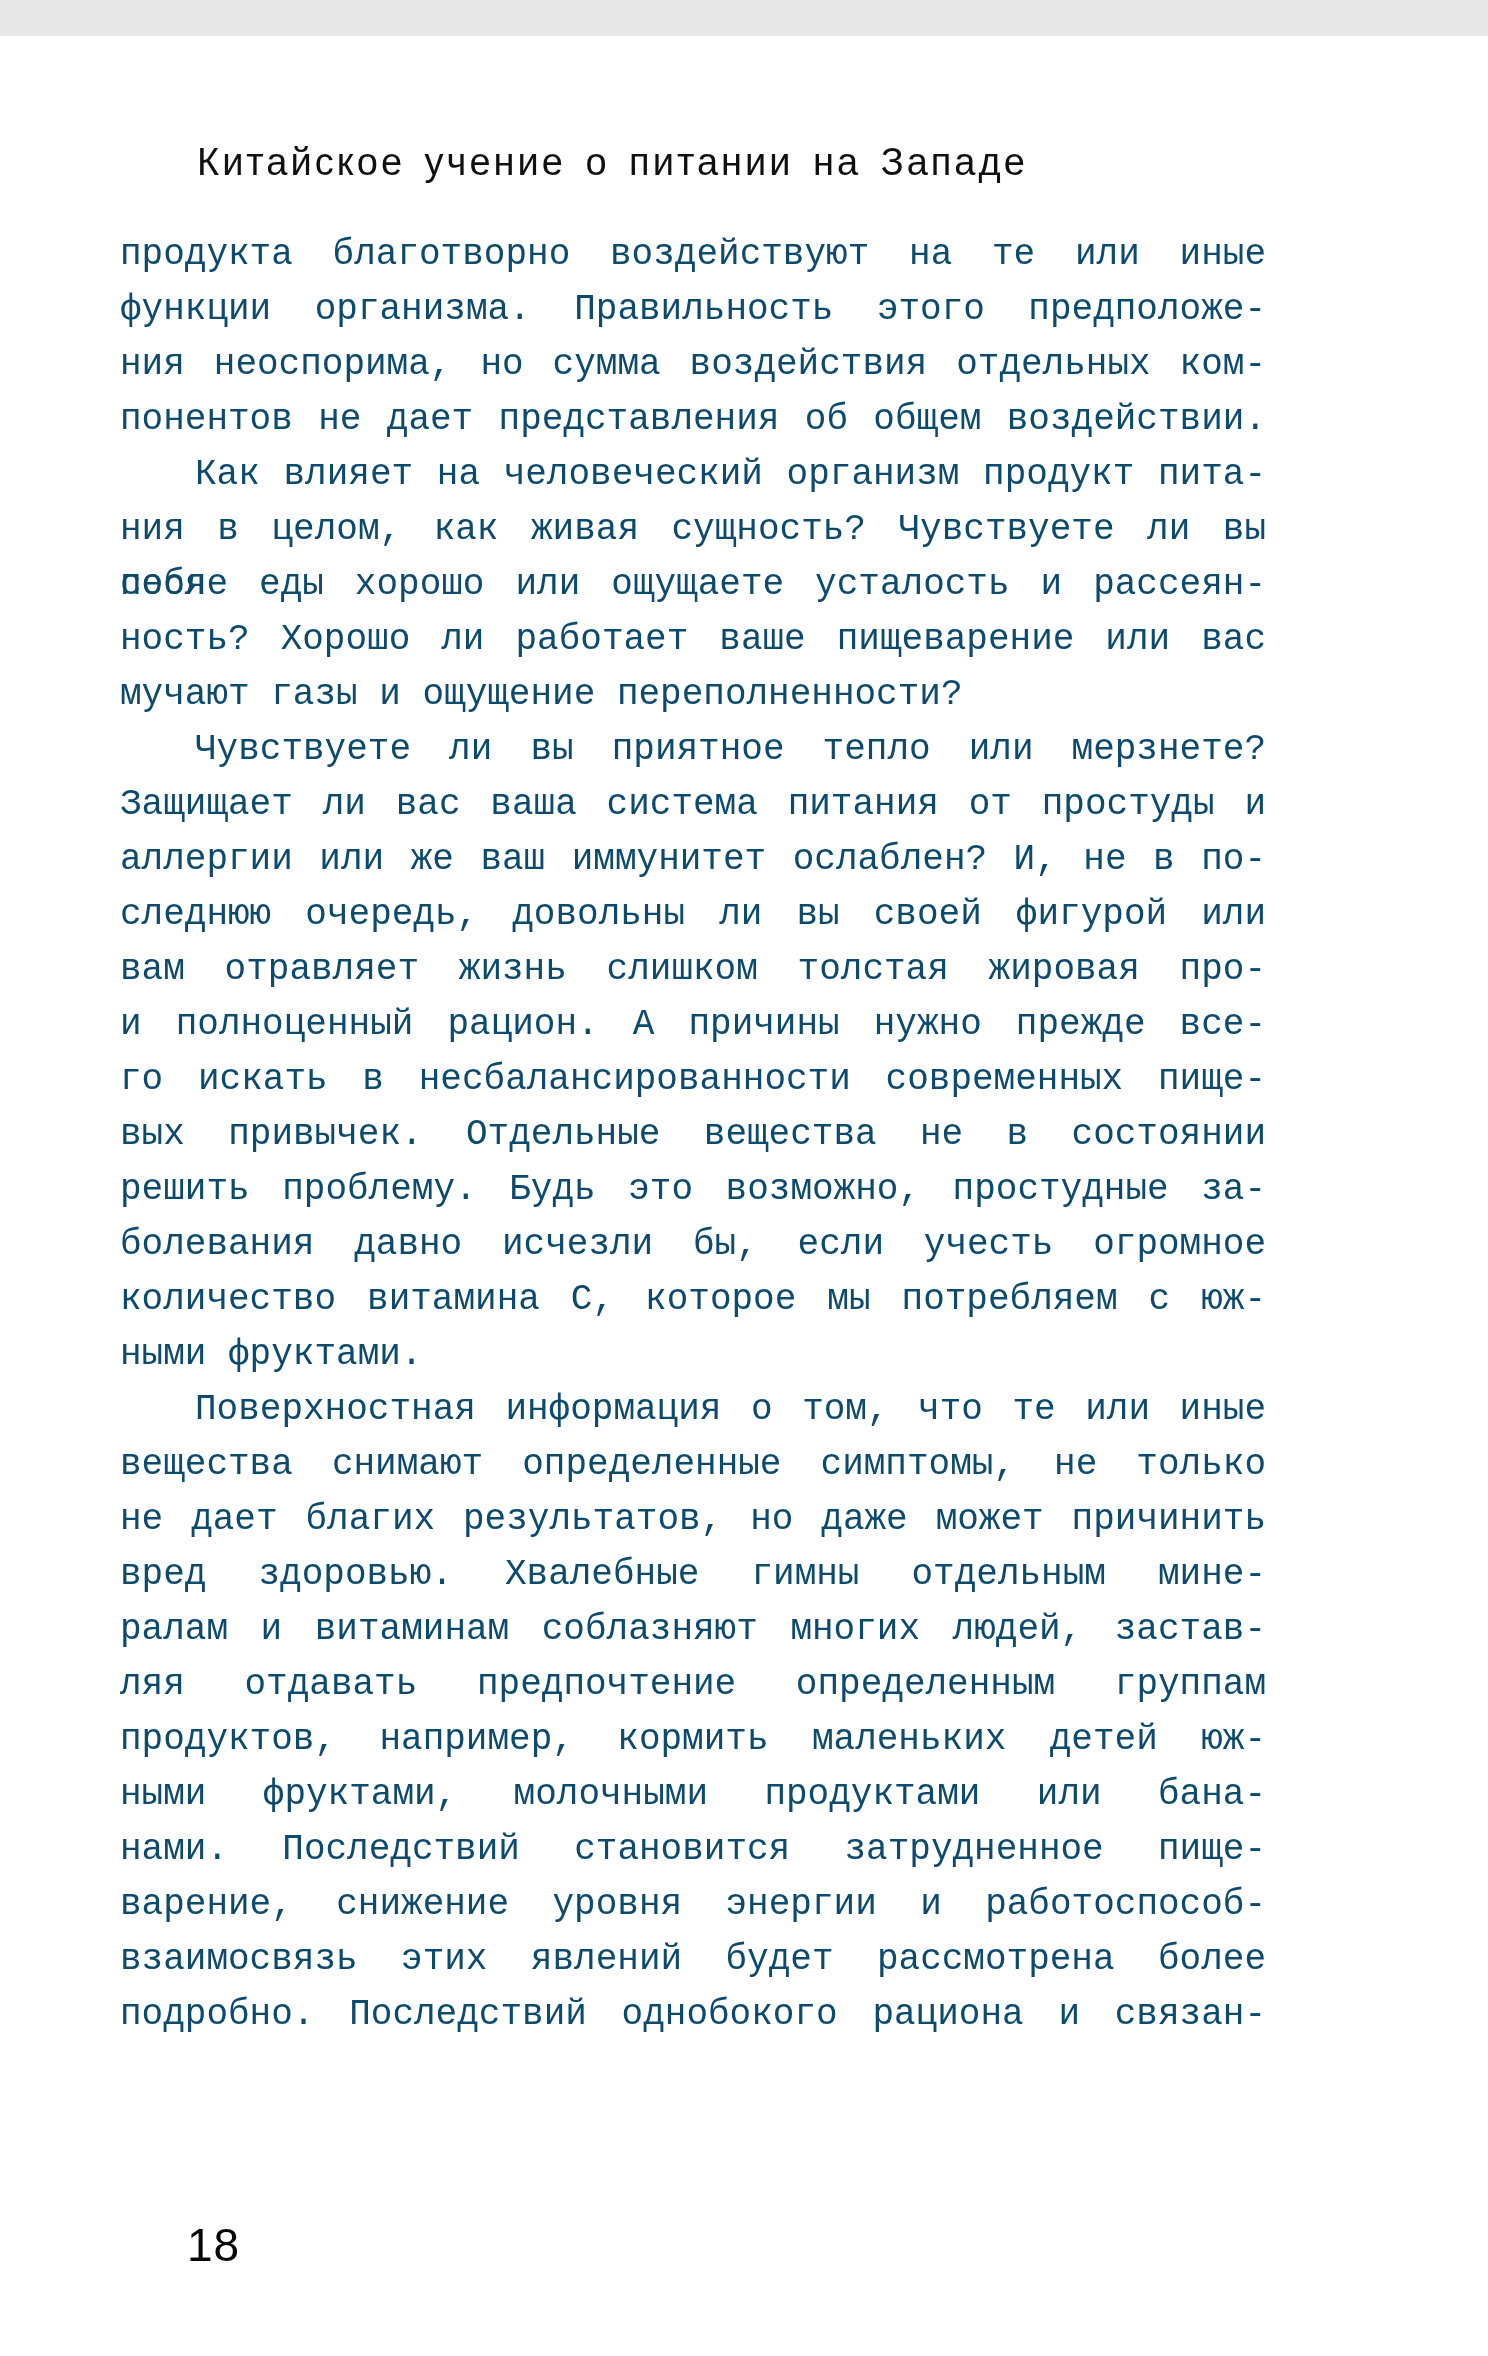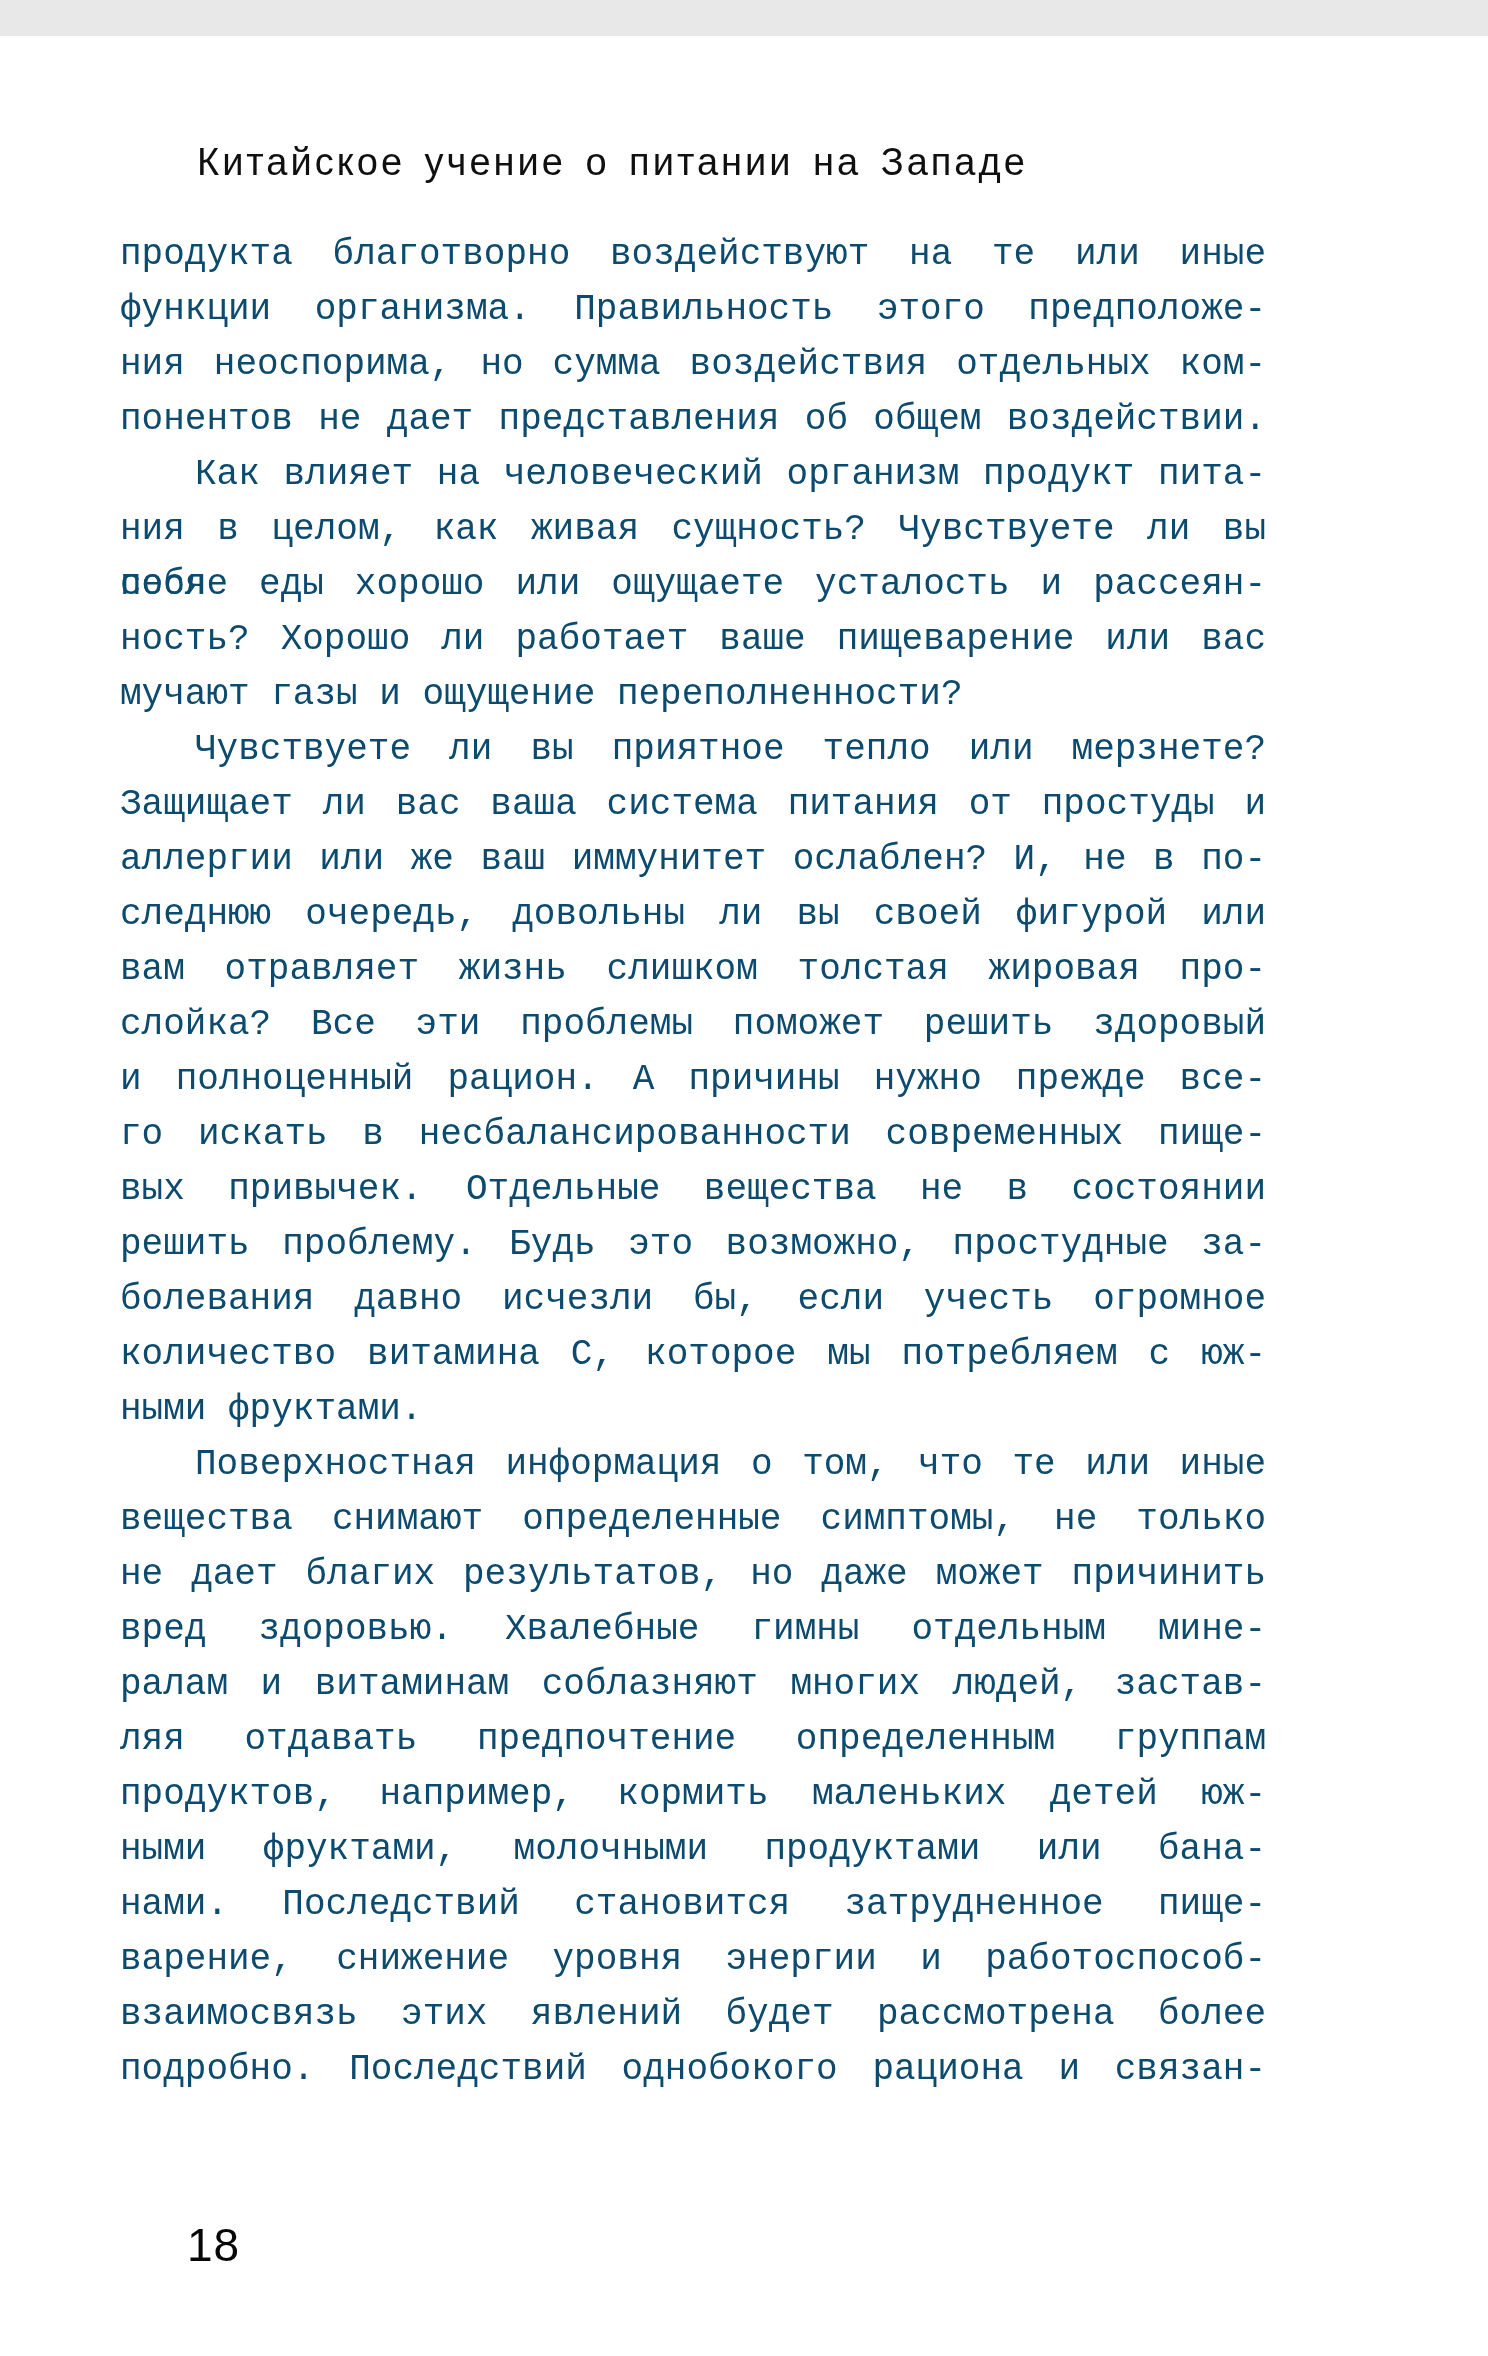--- a/index.html
+++ b/index.html
@@ -80,21 +80,20 @@
       <div class="line indent">Как влияет на человеческий организм продукт пита-</div>
       <div class="line">ния в целом, как живая сущность? Чувствуете ли вы себя</div>
       <div class="line">после еды хорошо или ощущаете усталость и рассеян-</div>
       <div class="line">ность? Хорошо ли работает ваше пищеварение или вас</div>
       <div class="line flush">мучают газы и ощущение переполненности?</div>
       <div class="line indent">Чувствуете ли вы приятное тепло или мерзнете?</div>
       <div class="line">Защищает ли вас ваша система питания от простуды и</div>
       <div class="line">аллергии или же ваш иммунитет ослаблен? И, не в по-</div>
       <div class="line">следнюю очередь, довольны ли вы своей фигурой или</div>
       <div class="line">вам отравляет жизнь слишком толстая жировая про-</div>
-      <div class="line">слойка? Все эти проблемы поможет решить здоровый</div>
       <div class="line">и полноценный рацион. А причины нужно прежде все-</div>
       <div class="line">го искать в несбалансированности современных пище-</div>
       <div class="line">вых привычек. Отдельные вещества не в состоянии</div>
       <div class="line">решить проблему. Будь это возможно, простудные за-</div>
       <div class="line">болевания давно исчезли бы, если учесть огромное</div>
       <div class="line">количество витамина С, которое мы потребляем с юж-</div>
       <div class="line flush">ными фруктами.</div>
       <div class="line indent">Поверхностная информация о том, что те или иные</div>
       <div class="line">вещества снимают определенные симптомы, не только</div>
       <div class="line">не дает благих результатов, но даже может причинить</div>

